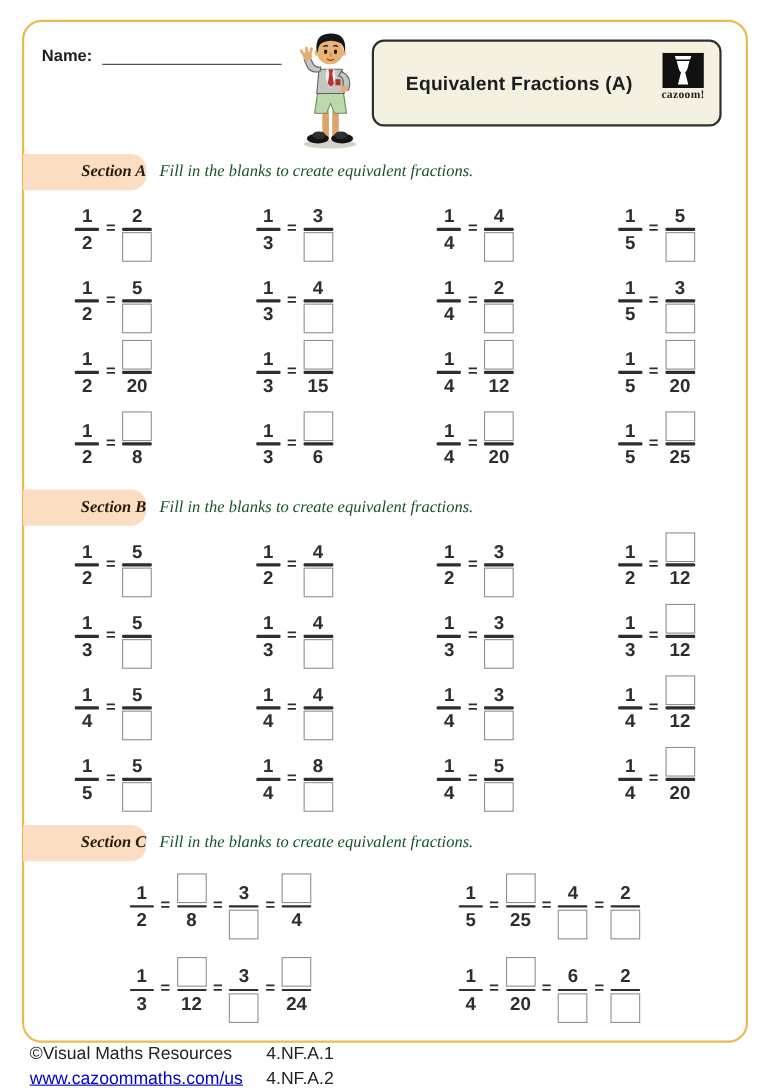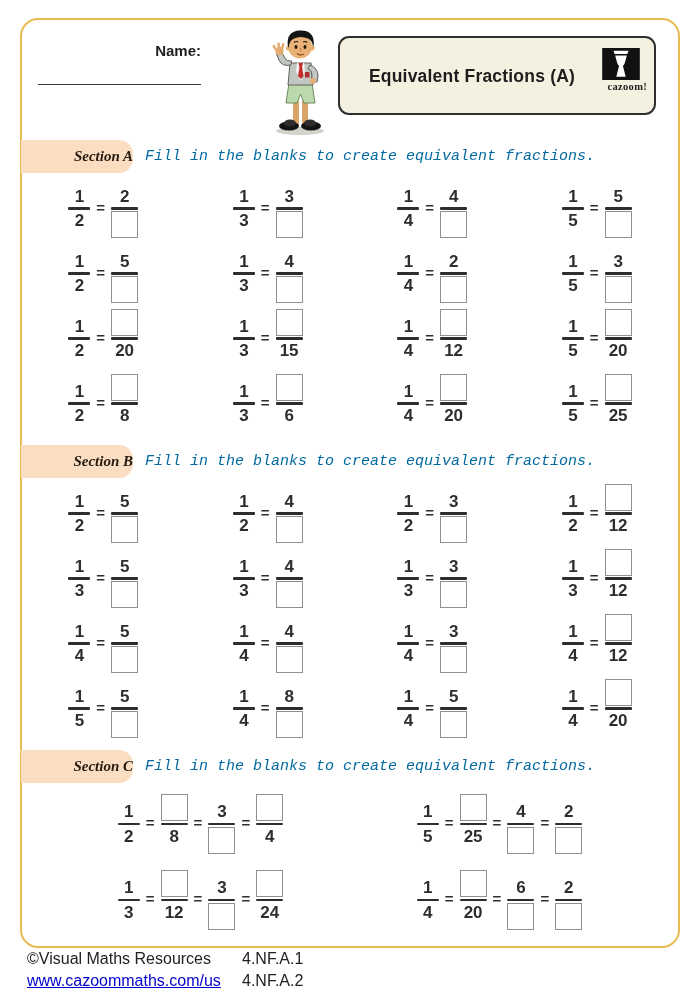--- a/index.html
+++ b/index.html
@@ -3,40 +3,40 @@
 <meta charset="utf-8">
 <style>
   html,body{margin:0;padding:0;background:#fff;}
   .sheet{position:relative;width:700px;height:989px;background:#fff;overflow:hidden;
          font-family:"Liberation Sans",sans-serif;color:var(--ink,#1d1d1d);}
   .frame{position:absolute;left:20px;top:18px;width:656px;height:926px;
          border:2.5px solid var(--frame,#E8BC52);border-radius:18px;}
 
   
   .field{position:absolute;left:38px;display:flex;align-items:flex-end;gap:9px;
-         font-size:15px;font-weight:bold;flex-direction:column;}
+         font-size:15px;font-weight:bold;}
   .fline{width:163px;height:16px;border-bottom:1.5px solid #3a3a3a;}
   .boy{position:absolute;left:266px;top:25px;width:66px;height:112px;}
   .titlebox{position:absolute;left:338px;top:36px;width:318px;height:79px;background:var(--cream,#F5F1E0);
             border:2px solid #2f2f2f;border-radius:11px;box-sizing:border-box;}
   .title{position:absolute;left:12px;right:62px;top:50%;transform:translateY(-50%);
          text-align:center;font-size:17.5px;font-weight:bold;letter-spacing:.2px;}
-  .logo{position:absolute;right:7px;top:10px;width:52px;text-align:right;}
+  .logo{position:absolute;right:7px;top:10px;width:52px;text-align:center;}
   .logo svg{display:block;margin:0 auto;width:38px;height:32px;}
   .logo-text{font-family:"Liberation Serif",serif;font-weight:bold;font-size:10.5px;
              letter-spacing:.3px;display:block;margin-top:1px;}
 
   
   .sec{position:absolute;left:21px;width:658px;}
   .band{position:absolute;left:0;top:0;width:112px;height:33px;background:var(--band,#FBDEC2);
         border-radius:0 14px 14px 0;display:flex;align-items:center;justify-content:flex-end;}
   .band span{font-family:"Liberation Serif",serif;font-style:italic;font-weight:bold;
              font-size:15px;color:#241a10;}
   .instr{position:absolute;left:124px;top:0;height:33px;display:flex;align-items:center;
-         font-family:Liberation Mono, monospace;font-style:italic;font-size:15px;color:#0369a1;text-align:center;}
+         font-family:Liberation Serif, serif;font-style:italic;font-size:15px;color:#14532d;text-align:center;}
   .problems{position:absolute;left:0;right:0;top:36px;display:grid;justify-items:center;align-items:center;}
   .grid4{grid-template-columns:repeat(4,1fr);grid-auto-rows:65px;}
   .grid2{grid-template-columns:repeat(2,1fr);grid-auto-rows:76px;padding:0 30px;}
 
   
   .cell{display:flex;align-items:flex-start;}
   .frac{display:flex;flex-direction:column;align-items:center;min-width:22px;}
   .half{height:30px;display:flex;justify-content:center;}
   .half.top{align-items:flex-end;}
   .half.bot{align-items:flex-start;}

